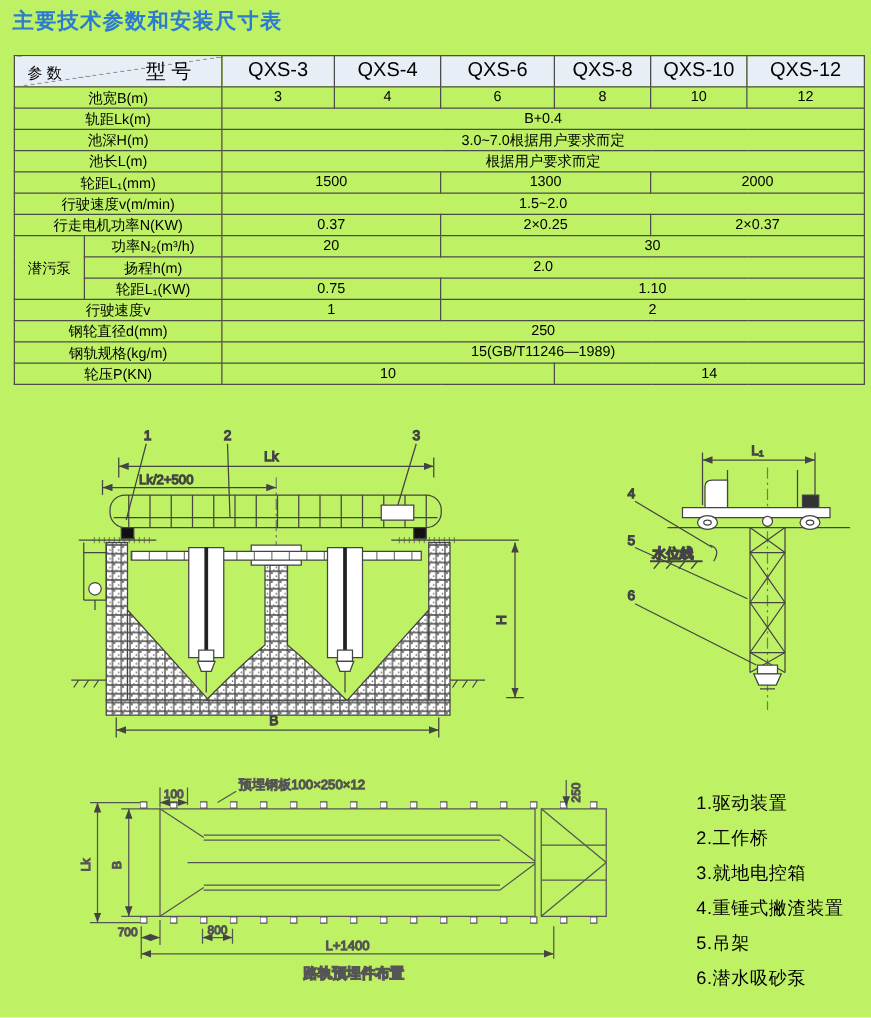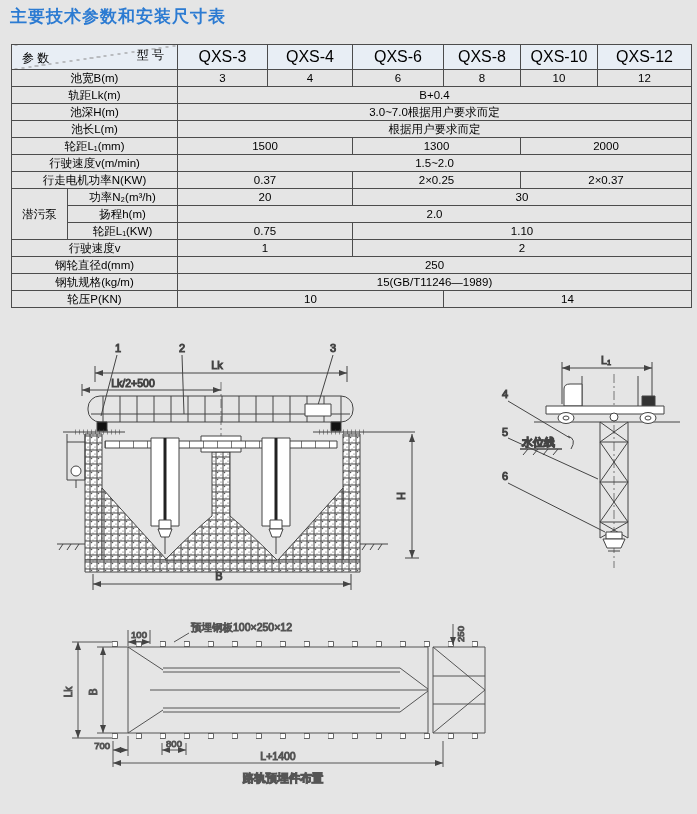--- a/index.html
+++ b/index.html
@@ -1,26 +1,26 @@
 <!DOCTYPE html>
 <html><head>
 <meta charset="utf-8">
 <style>
   html,body{margin:0;padding:0;background:#fff;}
-  #page{position:relative;width:697px;height:814px;background:#e5e5e5;overflow:hidden;
+  #page{position:relative;width:697px;height:814px;background:#bef264;overflow:hidden;
         font-family:"Liberation Sans","DejaVu Sans",sans-serif;color:#000;}
   #title{position:absolute;left:10px;top:5px;font-size:17px;font-weight:bold;color:#2c7bd2;letter-spacing:1px;}
   #spec-table{position:absolute;left:11px;top:44px;width:680px;border-collapse:collapse;table-layout:fixed;
               font-size:11.5px;}
   #spec-table td,#spec-table th{border:1px solid #4c4c4c;text-align:center;vertical-align:middle;
               padding:0;height:16px;font-weight:normal;white-space:nowrap;overflow:hidden;}
   #spec-table th.model{background:#e8eef5;height:24px;font-size:16px;}
   td.corner{background:#e8eef5;position:relative;
      background-image:linear-gradient(to bottom right,transparent 49.5%,#8a8a8a 49.5%,#8a8a8a 50.5%,transparent 50.5%);}
-  .corner-top{position:absolute;top:2px;right:13px;font-size:12px;}
+  .corner-top{position:absolute;top:2px;right:24px;font-size:16px;}
   .corner-bottom{position:absolute;bottom:2px;left:10px;font-size:12px;}
   #legend{position:absolute;left:557px;top:633px;font-size:14.5px;color:#000;}
   #legend .item{margin-bottom:9px;letter-spacing:.5px;}
   svg{position:absolute;}
   svg text{font-family:"Liberation Sans","DejaVu Sans",sans-serif;fill:#222;}
   .dwg line,.dwg path,.dwg rect,.dwg ellipse,.dwg circle,.dwg polyline{vector-effect:non-scaling-stroke;}
 </style>
 </head>
 <body>
 
@@ -352,14 +352,22 @@
       <text x="119" y="147" font-size="9.5" text-anchor="middle">800</text>
     </g>
     <g>
       <line x1="388" y1="141" x2="388" y2="167"></line>
       <line x1="58" y1="163" x2="388" y2="163" marker-start="url(#ar)" marker-end="url(#ar)"></line>
       <text x="223" y="160" font-size="10.5" text-anchor="middle">L+1400</text>
     </g>
     <text x="228" y="182" font-size="11.5" font-weight="bold" text-anchor="middle">路轨预埋件布置</text>
   </svg>
 
+  <div id="legend">
+    <div class="item">1.驱动装置</div>
+    <div class="item">2.工作桥</div>
+    <div class="item">3.就地电控箱</div>
+    <div class="item">4.重锤式撇渣装置</div>
+    <div class="item">5.吊架</div>
+    <div class="item">6.潜水吸砂泵</div>
+  </div>
 
 </div>
 
 </body></html>

